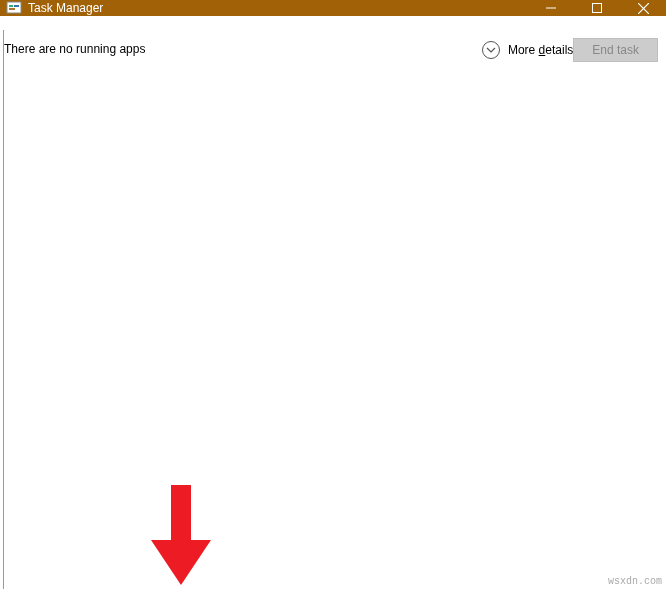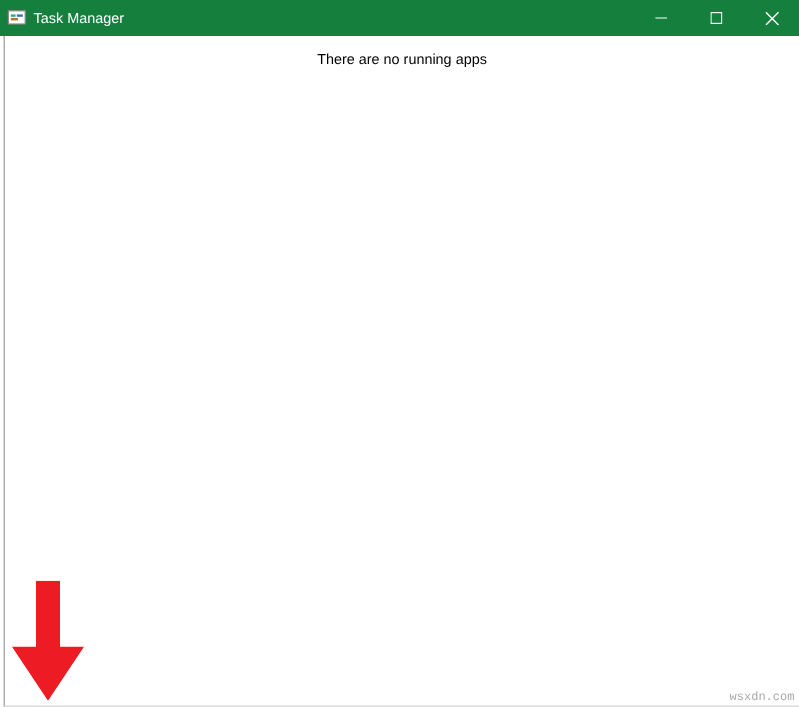--- a/index.html
+++ b/index.html
@@ -5,22 +5,22 @@
     * { margin: 0; padding: 0; box-sizing: border-box; }
     body {
       font-family: "Segoe UI", Tahoma, sans-serif;
       width: 666px;
       height: 589px;
       background: #fff;
       overflow: hidden;
       position: relative;
     }
     .titlebar {
-      height: 30px;
-      background: #15803d;
+      height: 16px;
+      background: #a16207;
       color: #fff;
       display: flex;
       align-items: center;
       padding-left: 6px;
     }
     .titlebar .icon {
       width: 16px;
       height: 16px;
       margin-right: 6px;
       display: inline-flex;
@@ -46,21 +46,20 @@
     }
     .content {
       position: absolute;
       top: 30px;
       left: 3px;
       right: 0;
       bottom: 0;
       border-left: 1px solid #9a9a9a;
       background: #fff;
       display: flex;
-      flex-direction: column;
     }
     .message {
       text-align: center;
       font-size: 12px;
       color: #000;
       padding-top: 12px;
     }
     .spacer { flex: 1; position: relative; }
     .divider {
       height: 1px;
@@ -154,15 +153,26 @@
   <div class="message">There are no running apps</div>
 
   <div class="spacer">
     <svg class="arrow-overlay" width="60" height="100" viewBox="0 0 60 100">
       <path d="M20 0 L40 0 L40 55 L60 55 L30 100 L0 55 L20 55 Z" fill="#ED1C24"></path>
     </svg>
   </div>
 
   <div class="divider"></div>
 
+  <div class="footer">
+    <div class="more-details">
+      <span class="chev-circle">
+        <svg width="10" height="10" viewBox="0 0 10 10">
+            <polyline points="1,3 5,7 9,3" fill="none" stroke="#555" stroke-width="1.2"></polyline>
+          </svg>
+      </span>
+      <span class="more-label"><span>More </span><span class="ul">d</span><span>etails</span></span>
+    </div>
+    <div class="endtask">End task</div>
+  </div>
 </div>
 
 <div class="watermark">wsxdn.com</div>
 
 </body></html>

